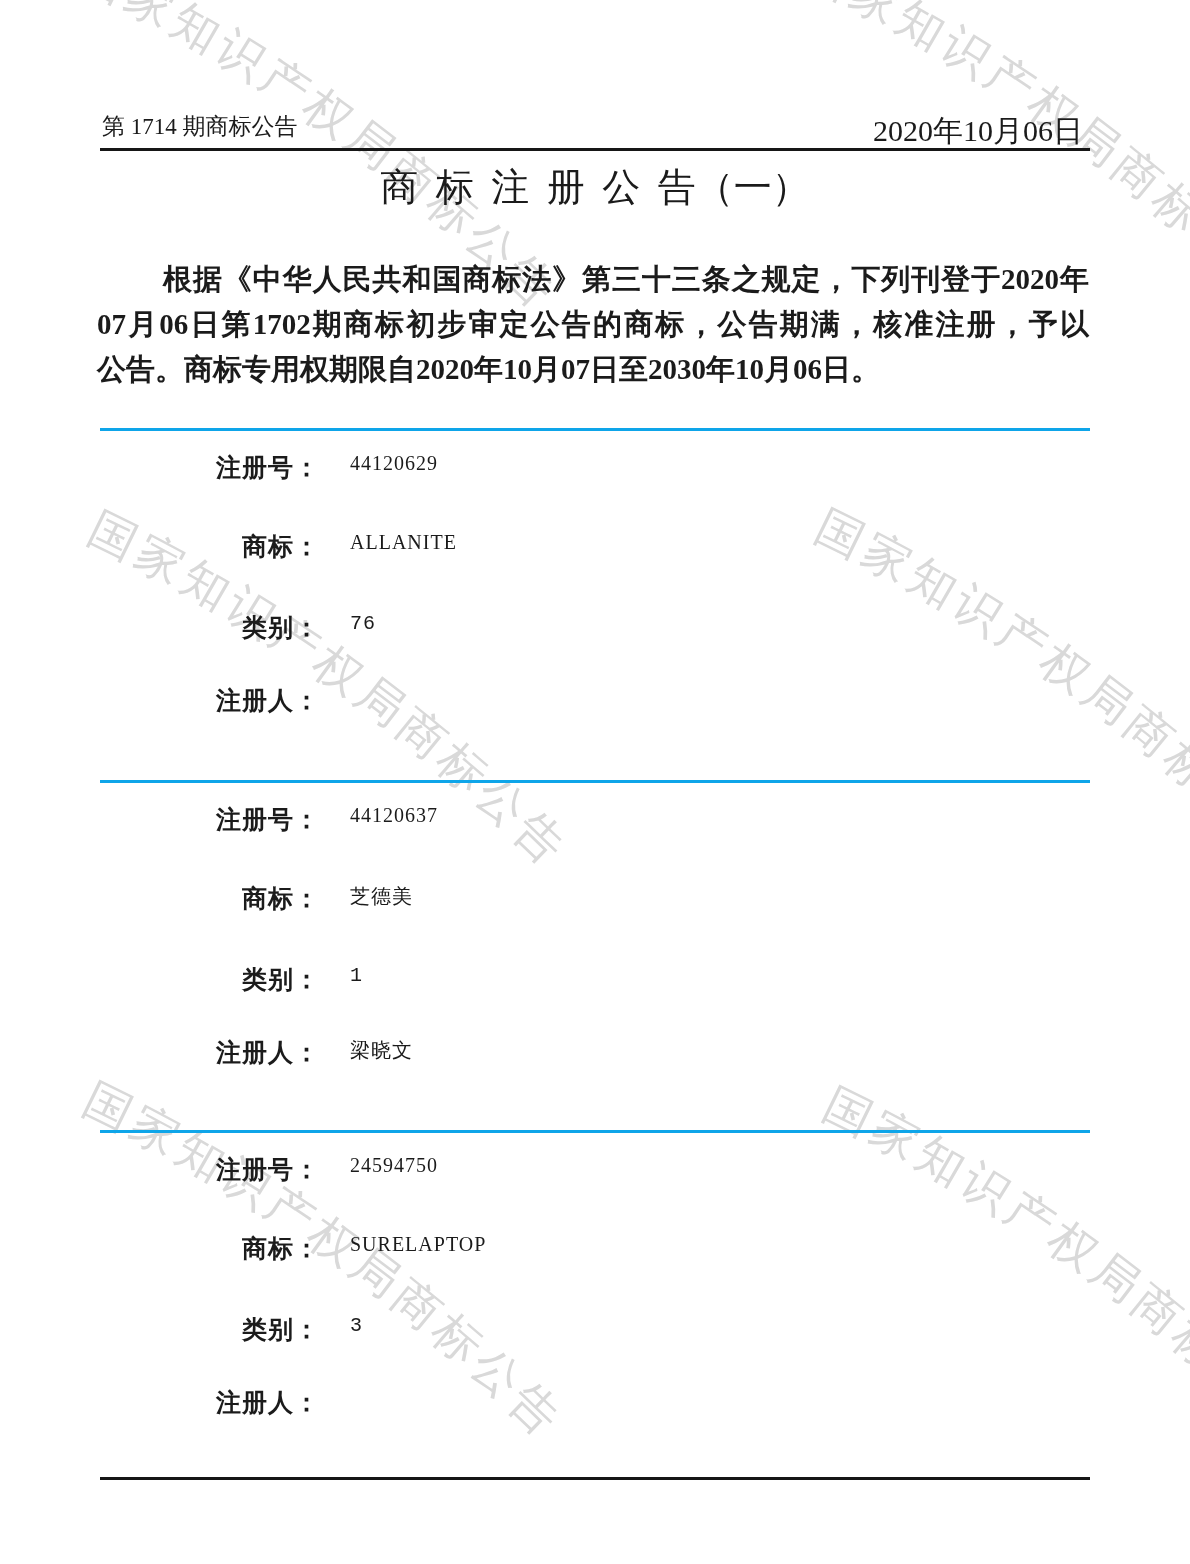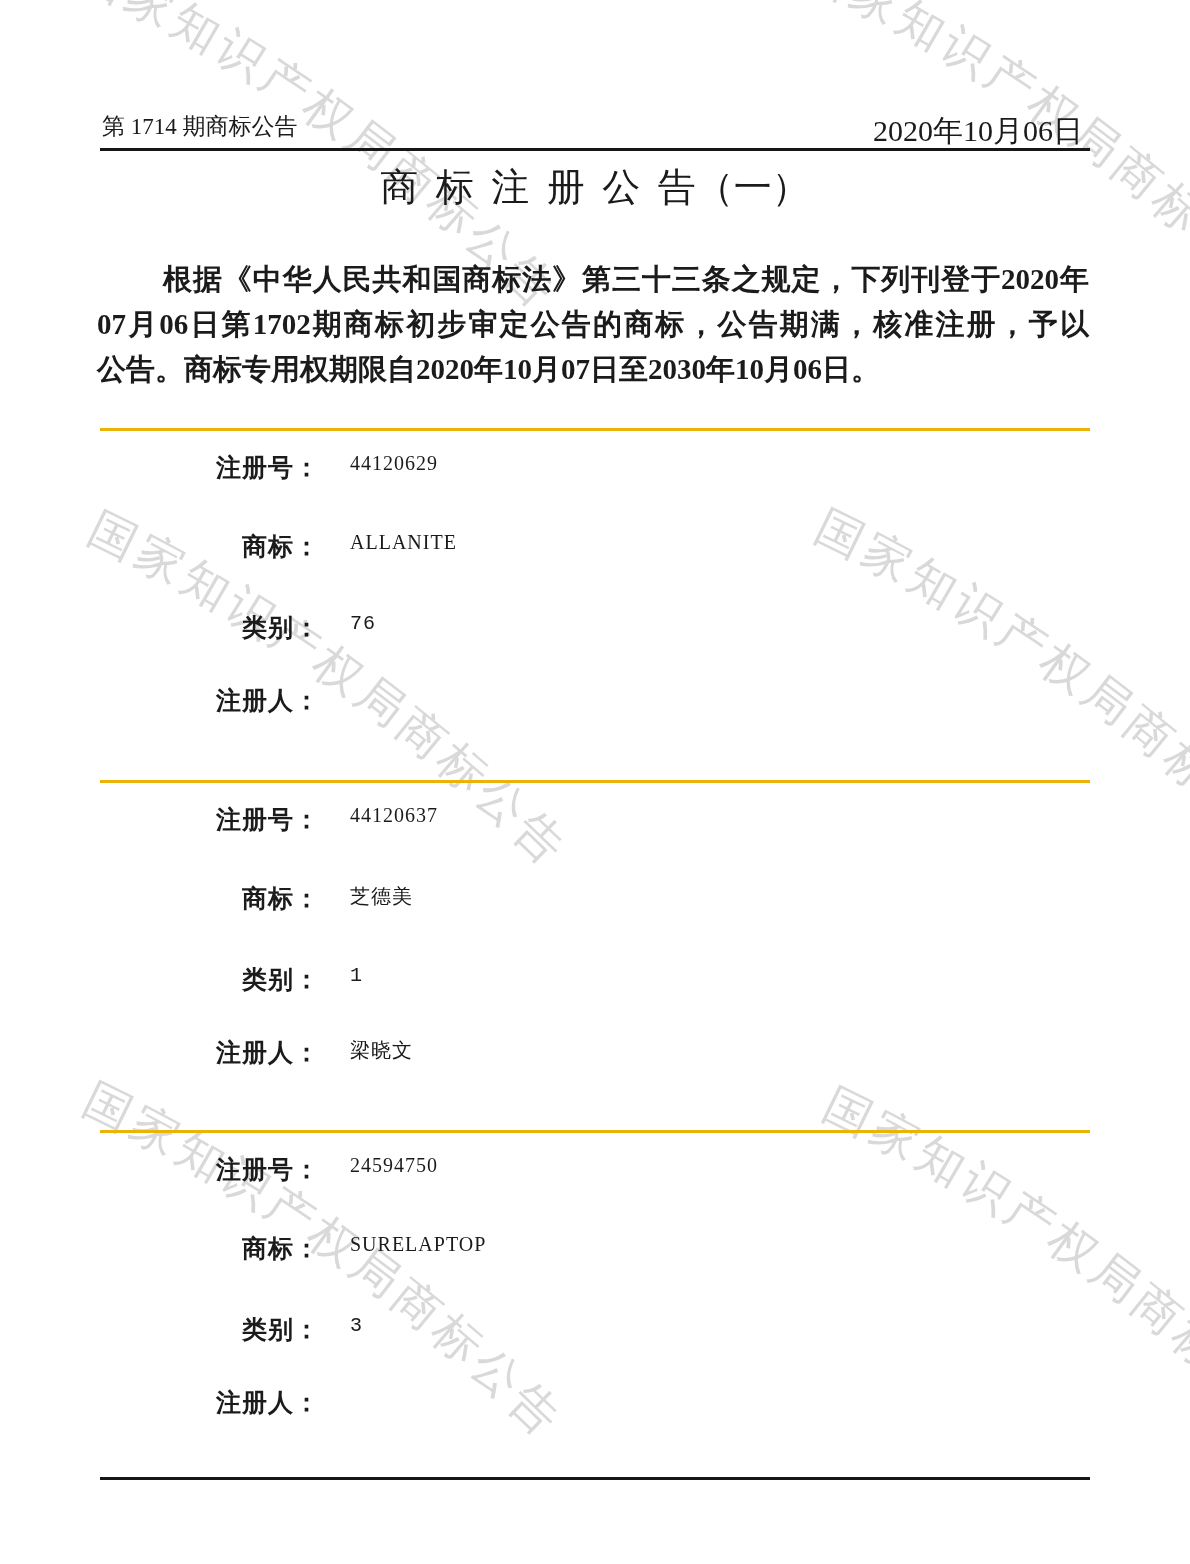--- a/index.html
+++ b/index.html
@@ -34,21 +34,21 @@
     text-align:center;font-size:38px;font-weight:normal;
     word-spacing:8px;white-space:nowrap;
   }
   .intro{
     position:absolute;left:97px;top:242px;width:992px;
     font-size:29px;font-weight:bold;line-height:45px;
   }
   .intro .ln{width:100%;}
   .intro .jl{text-align:justify;text-align-last:justify;}
   .intro .ind{text-indent:66px;}
-  .entry{position:absolute;left:100px;width:990px;height:350px;border-top:3px solid #eab308;}
+  .entry{position:absolute;left:100px;width:990px;height:350px;border-top:3px solid #0ea5e9;}
   .e1{top:413px;}
   .e2{top:765px;}
   .e3{top:1115px;}
   .row{position:absolute;left:0;width:100%;height:32px;}
   .r1{top:20px;}
   .r2{top:99px;}
   .r3{top:180px;font-family:Liberation Mono, monospace;}
   .r4{top:253px;}
   .lab{
     position:absolute;left:0;top:0;width:220px;

